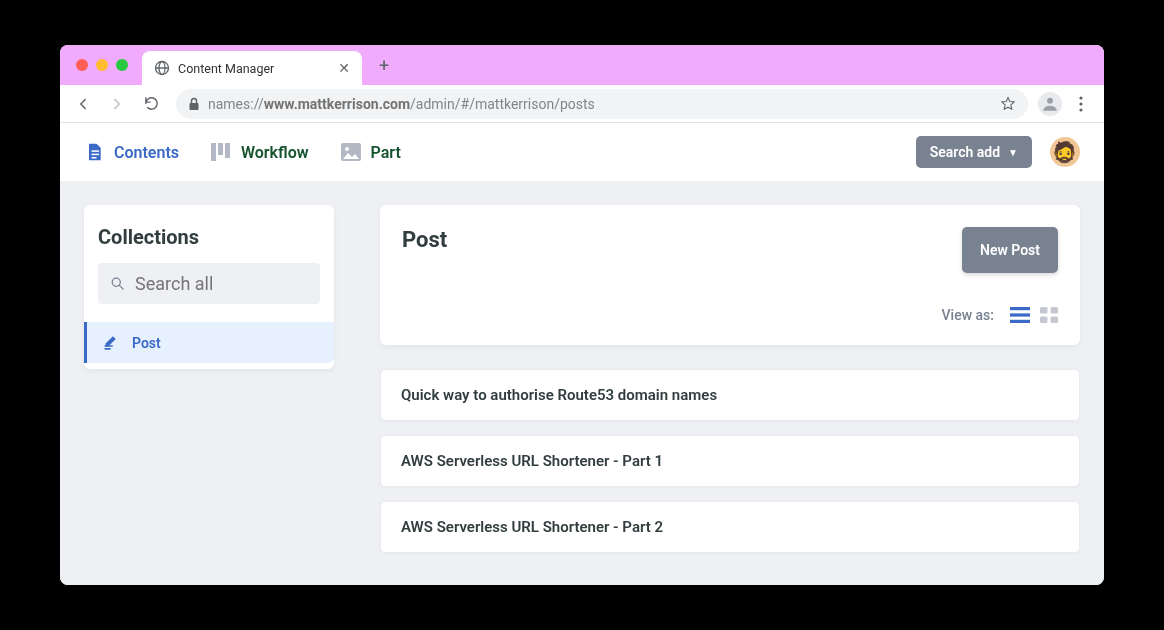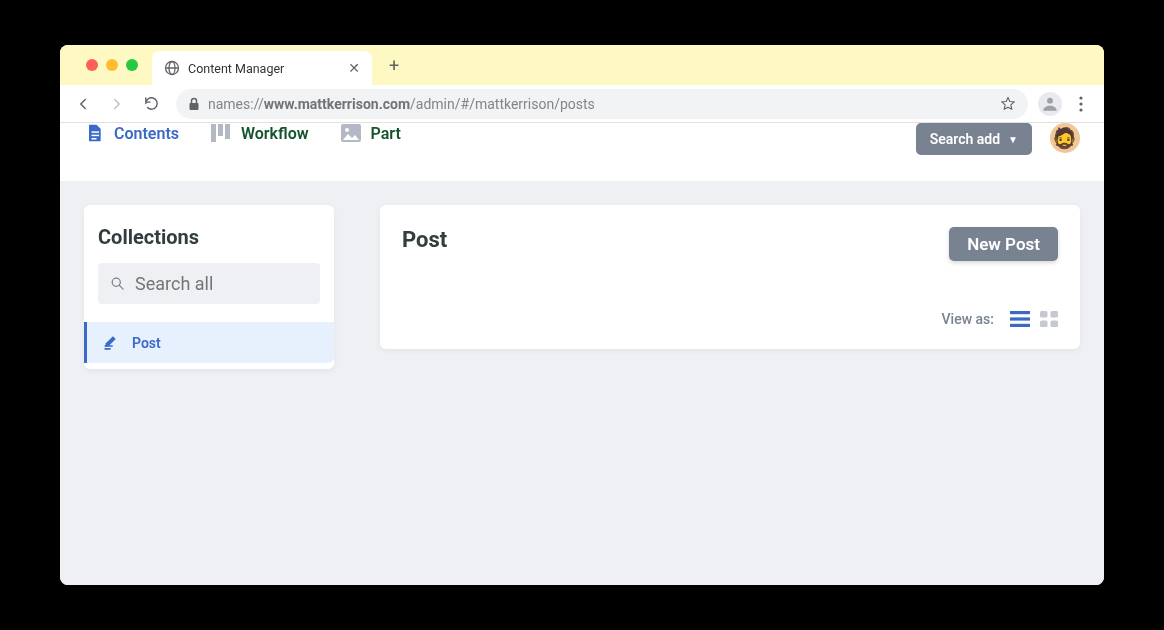--- a/index.html
+++ b/index.html
@@ -22,24 +22,24 @@
       height: 540px;
       background: #fff;
       border-radius: 8px;
       overflow: hidden;
       box-shadow: 0 20px 60px rgba(0,0,0,0.5);
       position: relative;
     }
     
     .browser-tabbar {
       height: 40px;
-      background: #fef9c3;
-      display: flex;
-      align-items: center;
-      padding: 0 26px;
+      background: #f0abfc;
+      display: flex;
+      align-items: center;
+      padding: 0 16px;
     }
     .traffic-lights {
       display: flex;
       gap: 8px;
       margin-right: 14px;
     }
     .traffic-light {
       width: 12px;
       height: 12px;
       border-radius: 50%;
@@ -130,21 +130,21 @@
     .menu-dots {
       width: 30px;
       display:flex;align-items:center;justify-content:center;
       color:#5f6368;
     }
     
     .app-header {
       height: 58px;
       background: #fff;
       display: flex;
-      align-items: flex-start;
+      align-items: center;
       padding: 0 24px;
     }
     .app-nav {
       display: flex;
       gap: 32px;
       flex: 1;
     }
     .app-nav-item {
       display: flex;
       align-items: center;
@@ -251,31 +251,31 @@
     }
     .card-header h1 {
       font-size: 22px;
       font-weight: 700;
       color: #313d3e;
     }
     .new-post-btn {
       background: #798291;
       color: #fff;
       border-radius: 5px;
-      padding: 7px 18px;
-      font-size: 17px;
+      padding: 15px 18px;
+      font-size: 14px;
       font-weight: 600;
       box-shadow: 0 2px 4px rgba(0,0,0,0.15);
     }
     .view-controls {
       display: flex;
       justify-content: flex-end;
       align-items: center;
       gap: 16px;
-      margin-top: 50px;
+      margin-top: 34px;
       font-size: 14px;
       color: #798291;
       font-weight: 500;
     }
     .view-icons {
       display: flex;
       gap: 10px;
     }
     .post-list {
       margin-top: 24px;
@@ -461,15 +461,26 @@
                   <rect x="0" y="0" width="7.5" height="6.5" rx="1.5" fill="#c5c8d0"></rect>
                   <rect x="10.5" y="0" width="7.5" height="6.5" rx="1.5" fill="#c5c8d0"></rect>
                   <rect x="0" y="9.5" width="7.5" height="6.5" rx="1.5" fill="#c5c8d0"></rect>
                   <rect x="10.5" y="9.5" width="7.5" height="6.5" rx="1.5" fill="#c5c8d0"></rect>
                 </svg>
             </span>
           </div>
         </div>
       </div>
 
+      <div class="post-list">
+        <div class="post-item">
+          <span>Quick way to authorise Route53 domain names</span>
+        </div>
+        <div class="post-item">
+          <span>AWS Serverless URL Shortener - Part 1</span>
+        </div>
+        <div class="post-item">
+          <span>AWS Serverless URL Shortener - Part 2</span>
+        </div>
+      </div>
     </div>
   </div>
 </div>
 
 </body></html>

